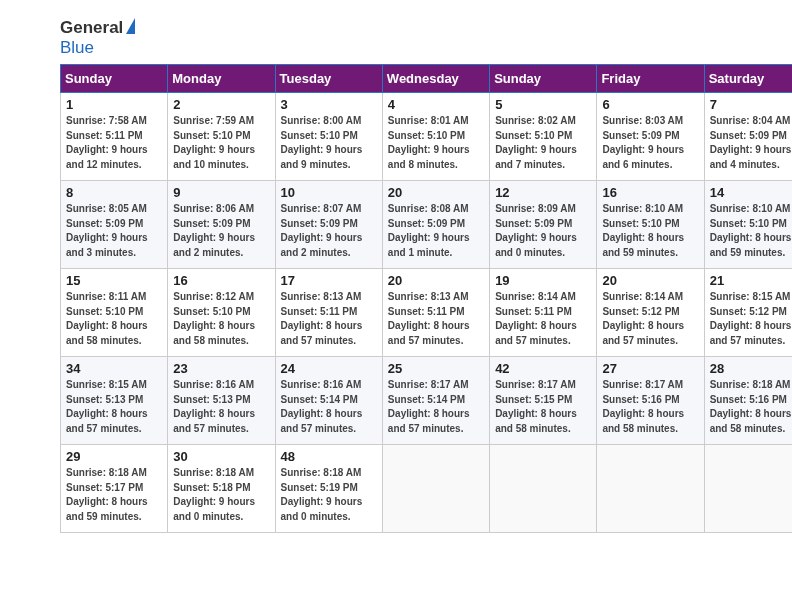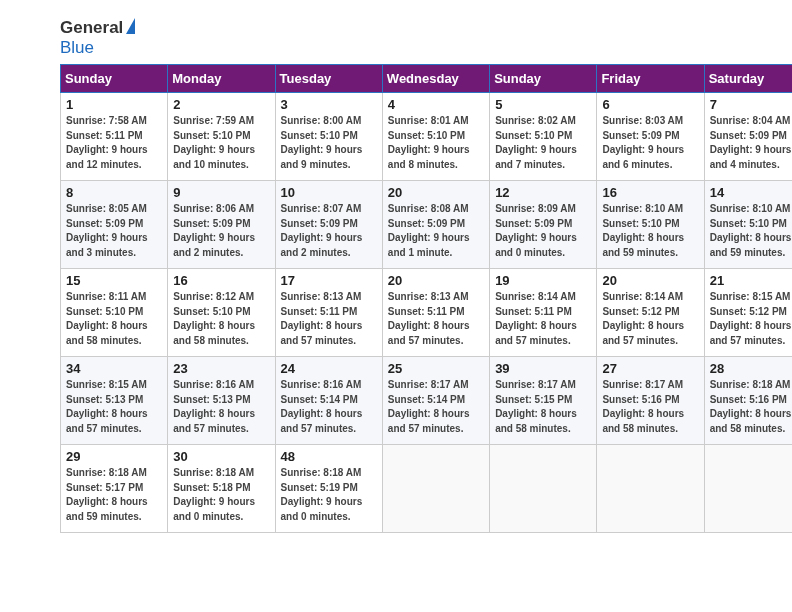--- a/index.html
+++ b/index.html
@@ -336,21 +336,21 @@
       </td>
           <td>
         <span class="day-number">25</span>
         <div class="day-info">
           Sunrise: 8:17 AM<br>
           Sunset: 5:14 PM<br>
           Daylight: 8 hours and 57 minutes.
         </div>
       </td>
           <td>
-        <span class="day-number">39</span>
+        <span class="day-number">42</span>
         <div class="day-info">
           Sunrise: 8:17 AM<br>
           Sunset: 5:15 PM<br>
           Daylight: 8 hours and 58 minutes.
         </div>
       </td>
           <td>
         <span class="day-number">27</span>
         <div class="day-info">
           Sunrise: 8:17 AM<br>

